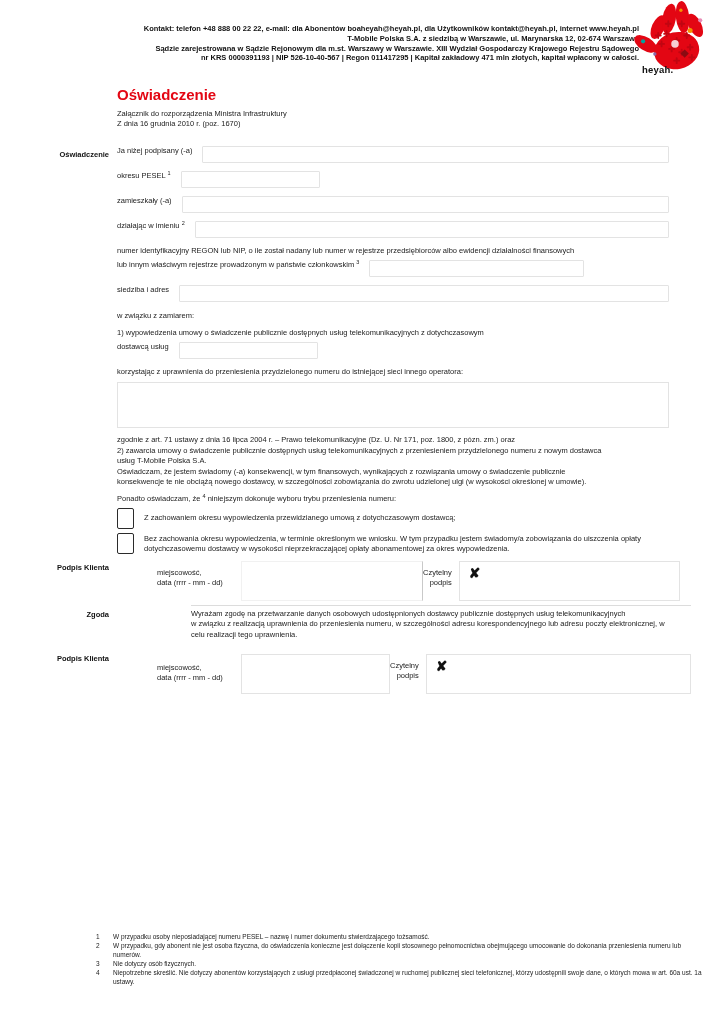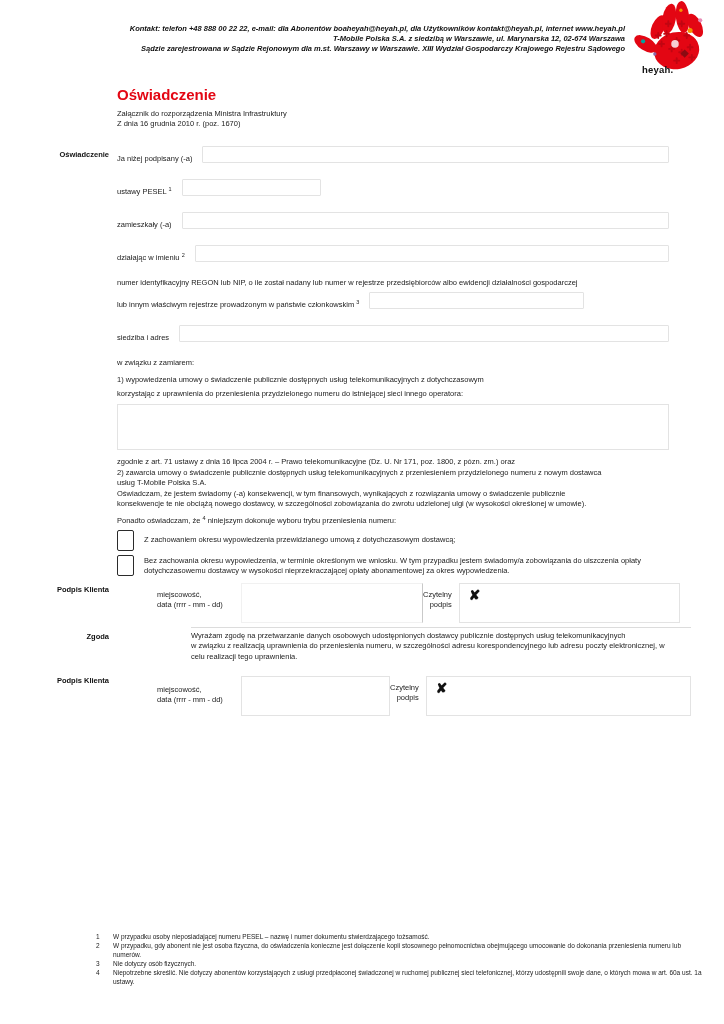--- a/index.html
+++ b/index.html
@@ -3,35 +3,35 @@
 <meta charset="utf-8">
 <style>
   * { margin:0; padding:0; box-sizing:border-box; }
   html,body { background:#fff; }
   .page {
     position:relative; width:724px; height:1024px; background:#fff;
     font-family:"Liberation Sans", sans-serif; color:#1c1c1c; overflow:hidden;
   }
   
   .header-text {
-    position:absolute; top:24px; left:40px; width:585px;
-    text-align:right; font-size:7.5px; font-weight:bold; line-height:9.8px; color:#111;font-style:italic;
+    position:absolute; top:24px; left:54px; width:585px;
+    text-align:right; font-size:7.5px; font-weight:bold; line-height:9.8px; color:#111;
   }
   .logo { position:absolute; top:0; left:633px; width:84px; }
   .logo svg { display:block; }
   .logo-word { font-size:9.5px; font-weight:bold; color:#111; margin:-12px 0 0 9px; letter-spacing:.2px; }
   
   #main { position:absolute; top:86px; left:4px; width:724px; }
   .title { margin-left:113px; font-size:15px; font-weight:bold; color:#e30613; line-height:17px; }
   .subtitle { margin-left:113px; margin-top:6px; font-size:7.5px; line-height:10px; color:#222; }
   .flow { margin-left:113px; width:552px; position:relative; font-size:7.5px; color:#222; }
   .sidelab { position:absolute; left:-113px; width:105px; text-align:right; font-weight:bold; font-size:7.5px; color:#111; }
   .block { position:relative; }
   .block-form { margin-top:17px; }
-  .frow { display:flex; align-items:flex-end; height:17px; margin-bottom:16px; }
+  .frow { display:flex; align-items:flex-start; height:17px; margin-bottom:8px; }
   .fl { white-space:nowrap; margin-right:10px; }
   .inp { border:1px solid #e3e3e3; background:#fff; height:17px; border-radius:1px; }
   .w-rest { flex:1; }
   .w-169 { width:169px; margin-left:auto; }
   .w-139 { width:139px; }
   .w-215 { width:215px; }
   .tx { line-height:10px; }
   .mt4 { margin-top:4px; } .mt6 { margin-top:6px; }
   .mt7 { margin-top:7px; } .mt9 { margin-top:9px; } .mt14 { margin-top:14px; }
   sup { font-size:5.5px; vertical-align:super; line-height:0; }
@@ -63,20 +63,21 @@
 </style>
 </head>
 <body>
 
 <div class="page">
 
   <div class="header-text">
     <div>Kontakt: telefon +48 888 00 22 22, e-mail: dla Abonentów boaheyah@heyah.pl, dla Użytkowników kontakt@heyah.pl, internet www.heyah.pl</div>
     <div>T-Mobile Polska S.A. z siedzibą w Warszawie, ul. Marynarska 12, 02-674 Warszawa</div>
     <div>Sądzie zarejestrowana w Sądzie Rejonowym dla m.st. Warszawy w Warszawie. XIII Wydział Gospodarczy Krajowego Rejestru Sądowego</div>
+    <div>nr KRS 0000391193 | NIP 526-10-40-567 | Regon 011417295 | Kapitał zakładowy 471 mln złotych, kapitał wpłacony w całości.</div>
   </div>
 
   <div class="logo">
     <span>
       <svg width="84" height="76" viewBox="0 0 100 90" xmlns="http://www.w3.org/2000/svg">
         <g fill="#e30613">
           <ellipse cx="15" cy="52" rx="15" ry="8" transform="rotate(32 15 52)"></ellipse>
           <ellipse cx="30" cy="32" rx="7.5" ry="15" transform="rotate(24 30 32)"></ellipse>
           <ellipse cx="43" cy="22" rx="8" ry="18" transform="rotate(10 43 22)"></ellipse>
           <ellipse cx="59" cy="20" rx="8" ry="19" transform="rotate(-6 59 20)"></ellipse>
@@ -121,49 +122,53 @@
       <div class="block block-form">
         <div class="sidelab" style="top:4px">Oświadczenie</div>
 
         <div class="frow">
           <span class="fl">Ja niżej podpisany (-a)</span>
           <div class="inp w-rest"></div>
         </div>
 
 
         <div class="frow">
-          <span class="fl"><span>ustawy PESEL</span> <sup>1</sup></span>
+          <span class="fl"><span>okresu PESEL</span> <sup>1</sup></span>
           <div class="inp w-139"></div>
         </div>
 
         <div class="frow">
           <span class="fl">zamieszkały (-a)</span>
           <div class="inp w-rest"></div>
         </div>
 
         <div class="frow">
           <span class="fl"><span>działając w imieniu</span> <sup>2</sup></span>
           <div class="inp w-rest"></div>
         </div>
 
-        <div class="tx mt4">numer identyfikacyjny REGON lub NIP, o ile został nadany lub numer w rejestrze przedsiębiorców albo ewidencji działalności gospodarczej</div>
+        <div class="tx mt4">numer identyfikacyjny REGON lub NIP, o ile został nadany lub numer w rejestrze przedsiębiorców albo ewidencji działalności finansowych</div>
 
         <div class="frow" style="margin-top:4px">
           <span class="fl"><span>lub innym właściwym rejestrze prowadzonym w państwie członkowskim</span> <sup>3</sup></span>
           <div class="inp w-215"></div>
         </div>
 
         <div class="frow">
           <span class="fl">siedziba i adres</span>
           <div class="inp w-rest"></div>
         </div>
 
         <div class="tx mt9">w związku z zamiarem:</div>
         <div class="tx mt7">1) wypowiedzenia umowy o świadczenie publicznie dostępnych usług telekomunikacyjnych z dotychczasowym</div>
 
+        <div class="frow" style="margin-top:4px">
+          <span class="fl">dostawcą usług</span>
+          <div class="inp w-139"></div>
+        </div>
 
         <div class="tx mt4">korzystając z uprawnienia do przeniesienia przydzielonego numeru do istniejącej sieci innego operatora:</div>
 
         <div class="bigbox"></div>
 
         <div class="legal">
           <div>zgodnie z art. 71 ustawy z dnia 16 lipca 2004 r. – Prawo telekomunikacyjne (Dz. U. Nr 171, poz. 1800, z pózn. zm.) oraz</div>
           <div>2) zawarcia umowy o świadczenie publicznie dostępnych usług telekomunikacyjnych z przeniesieniem przydzielonego numeru z nowym dostawca</div>
           <div>usług T-Mobile Polska S.A.</div>
           <div>Oświadczam, że jestem świadomy (-a) konsekwencji, w tym finansowych, wynikających z rozwiązania umowy o świadczenie publicznie</div>

